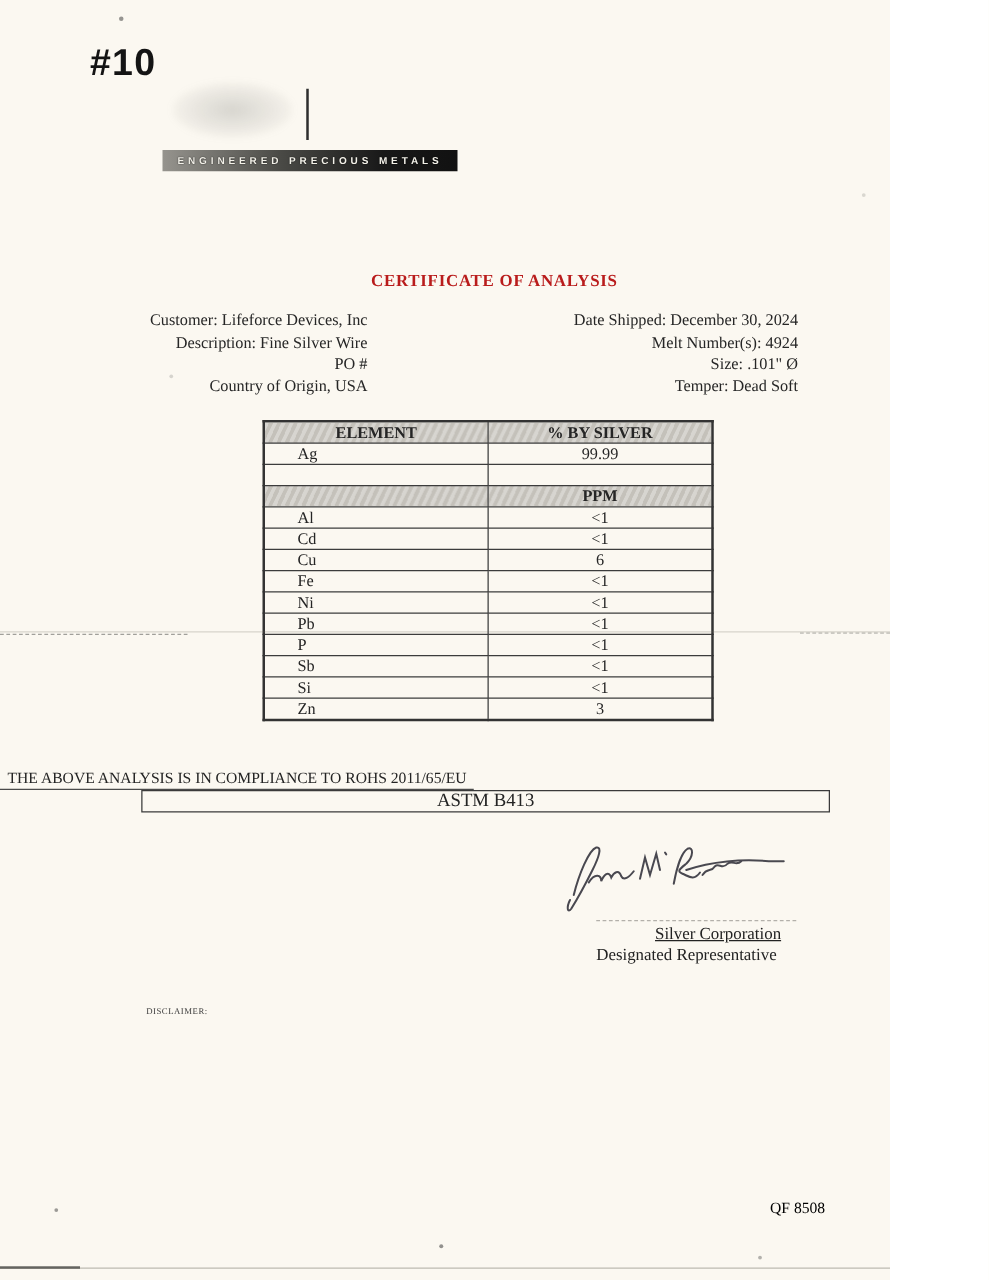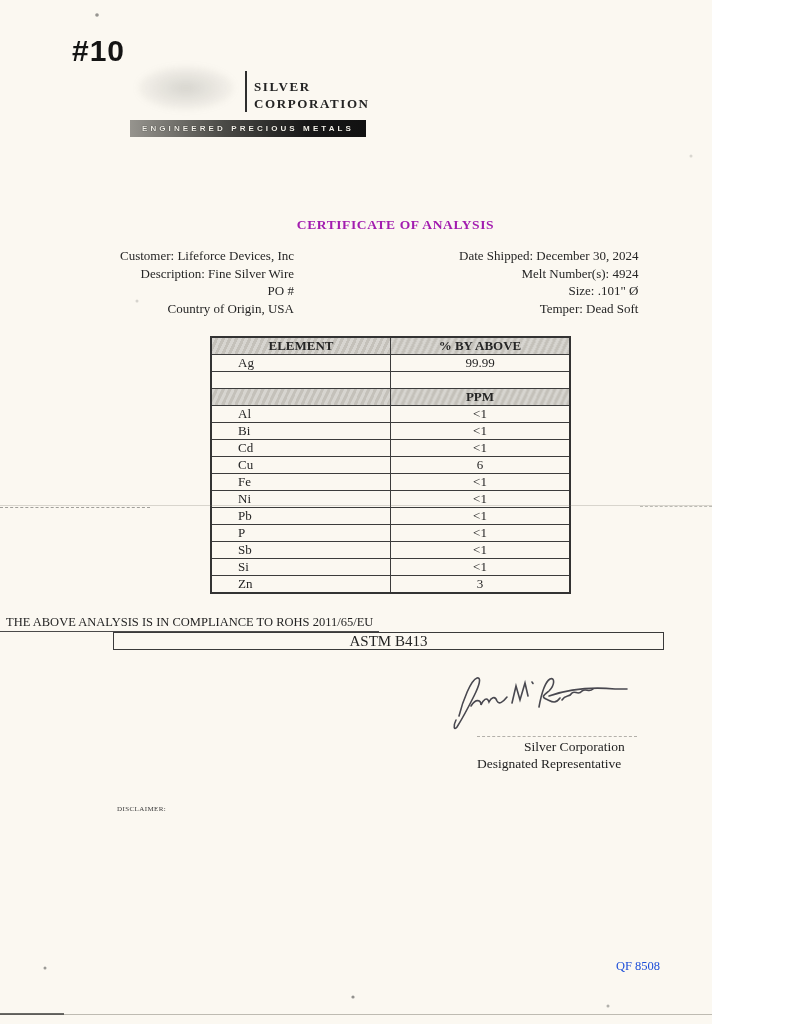--- a/index.html
+++ b/index.html
@@ -32,21 +32,21 @@
     background: linear-gradient(90deg, #96948e, #4a4a46 40%, #181818 75%, #111);
     color: #f3f1e9; font-family: "Liberation Sans", sans-serif;
     font-size: 8px; font-weight: bold; letter-spacing: 3.1px;
     display: flex; align-items: center; justify-content: center;
     text-shadow: 0 0 1px #000;
   }
 
   
   .doc-title {
     left: 0; top: 217px; width: 791px; text-align: center;
-    font-size: 13.5px; font-weight: bold; letter-spacing: 0.6px; color: #a21caf;
+    font-size: 13.5px; font-weight: bold; letter-spacing: 0.6px; color: #b91c1c;
   }
 
   
   .info-block { font-size: 13px; line-height: 17.6px; color: #262626; text-align: right; }
   .info-left  { left: 120px; top: 247px; }
   .info-right { left: 459px; top: 247px; }
 
   
   .coa-table {
     left: 210px; top: 336px; width: 361px;
@@ -72,26 +72,26 @@
   .compliance-line span { display: inline-block; border-bottom: 1px solid #4a4a4a; padding: 0 6px 1px; }
   .astm-box {
     left: 113px; top: 632px; width: 549px; height: 16px;
     border: 1.6px solid #3a3a3a; text-align: center; font-size: 15px; color: #242424;
     line-height: 16px;
   }
 
   
   .sig-svg { left: 449px; top: 666px; }
   .sig-dotline { left: 477px; top: 736px; width: 160px; border-top: 1.3px dashed #b3b0aa; }
-  .sig-company { left: 524px; top: 739px; font-size: 13.5px; color: #232323; }
+  .sig-company { left: 524px; top: 739px; font-size: 13.5px; color: #232323; text-decoration: underline; }
   .sig-role    { left: 477px; top: 756px; font-size: 13.5px; color: #232323; }
 
   
   .disclaimer { left: 117px; top: 805px; font-size: 7px; letter-spacing: 0.4px; color: #3b3b3b; }
-  .form-number { left: 616px; top: 959px; font-size: 12.5px; color: #1d4ed8; }
+  .form-number { left: 616px; top: 959px; font-size: 12.5px; color: #000000; }
 
   
   .fold-line {
     left: 0; top: 505px; width: 791px; border-top: 1px solid rgba(110,108,100,0.25);
   }
   .fold-dash-left {
     left: 0; top: 507px; width: 150px; border-top: 1.6px dashed rgba(85,85,82,0.55);
   }
   .fold-dash-right {
     left: 640px; top: 506px; width: 151px; border-top: 1.2px dashed rgba(95,95,90,0.4);
@@ -115,21 +115,20 @@
 </style>
 </head>
 <body>
 
 <div class="page">
 
   <div class="abs sheet-no">#10</div>
 
   <div class="abs logo-smudge"></div>
   <div class="abs logo-bar"></div>
-  <div class="abs logo-name"><span>SILVER</span><br><span>CORPORATION</span></div>
   <div class="abs logo-banner">ENGINEERED PRECIOUS METALS</div>
 
   <div class="abs doc-title">CERTIFICATE OF ANALYSIS</div>
 
   <div class="abs info-block info-left">
     <div>Customer:  Lifeforce Devices, Inc</div>
     <div>Description: Fine Silver Wire</div>
     <div>PO #</div>
     <div>Country of Origin, USA</div>
   </div>
@@ -137,40 +136,36 @@
     <div>Date Shipped: December 30, 2024</div>
     <div>Melt Number(s): 4924</div>
     <div>Size: .101" Ø</div>
     <div>Temper: Dead Soft</div>
   </div>
 
   <table class="abs coa-table">
     <tbody>
         <tr>
       <td class="c-el hdr-cell">ELEMENT</td>
-      <td class="c-val hdr-cell">% BY ABOVE</td>
+      <td class="c-val hdr-cell">% BY SILVER</td>
     </tr>
     <tr>
       <td class="c-el">Ag</td>
       <td class="c-val">99.99</td>
     </tr>
     <tr>
       <td class="c-el"></td>
       <td class="c-val"></td>
     </tr>
     <tr>
       <td class="c-el hdr-cell"></td>
       <td class="c-val hdr-cell">PPM</td>
     </tr>
     <tr>
       <td class="c-el">Al</td>
-      <td class="c-val">&lt;1</td>
-    </tr>
-    <tr>
-      <td class="c-el">Bi</td>
       <td class="c-val">&lt;1</td>
     </tr>
     <tr>
       <td class="c-el">Cd</td>
       <td class="c-val">&lt;1</td>
     </tr>
     <tr>
       <td class="c-el">Cu</td>
       <td class="c-val">6</td>
     </tr>

